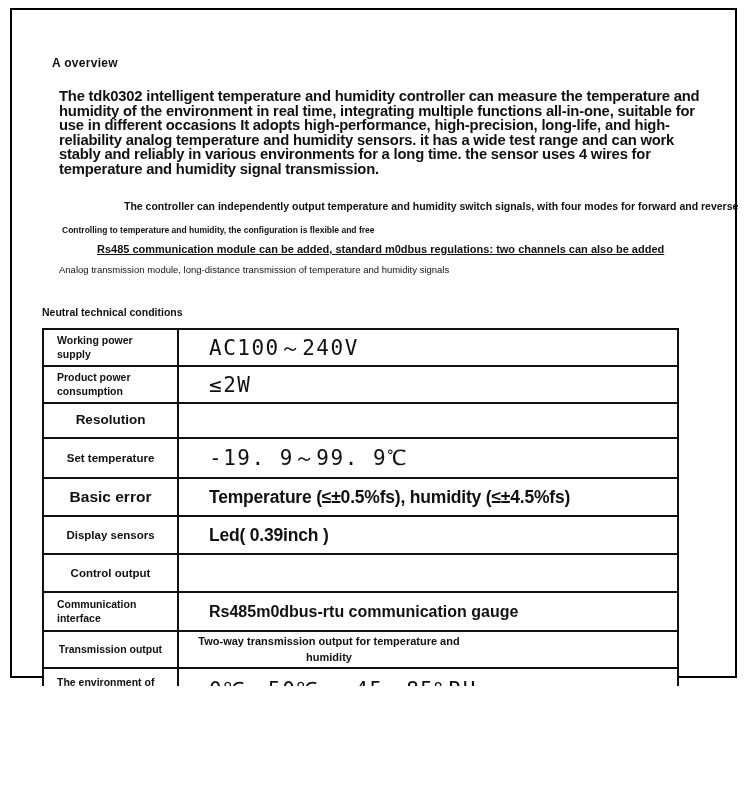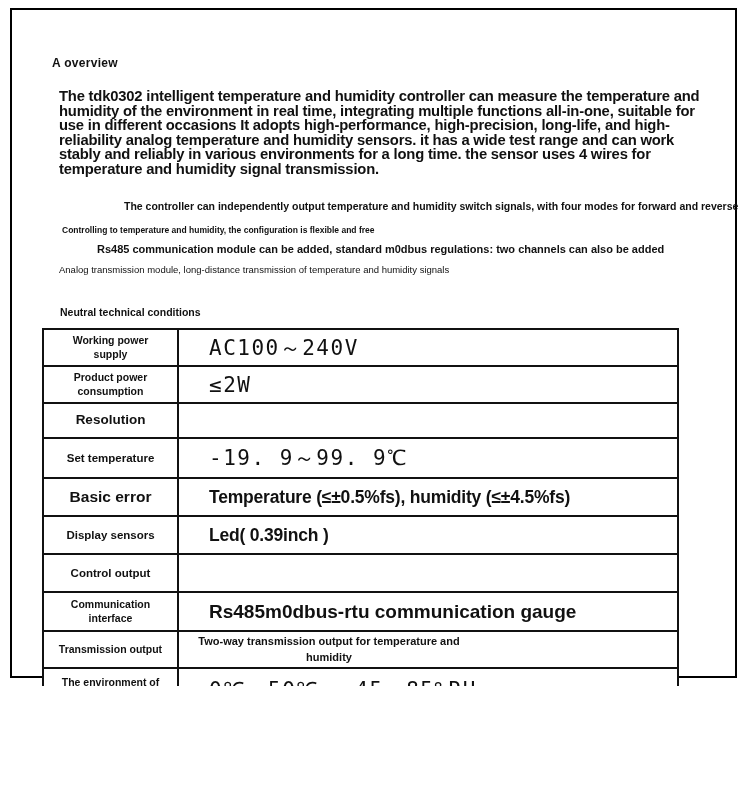--- a/index.html
+++ b/index.html
@@ -34,25 +34,25 @@
     left: 47px; top: 79px;
     width: 648px;
     font-size: 14.8px;
     line-height: 14.6px;
     font-weight: bold;
     letter-spacing: -0.2px;
   }
   .feature { position: absolute; white-space: nowrap; }
   .feature-1 { left: 112px; top: 190px; font-size: 10.5px; font-weight: bold; }
   .feature-2 { left: 50px;  top: 215px; font-size: 8.5px;  font-weight: bold; }
-  .feature-3 { left: 85px;  top: 233px; font-size: 11px;   font-weight: bold; }
+  .feature-3 { left: 85px;  top: 233px; font-size: 11px;   font-weight: bold; text-decoration: underline; }
   .feature-4 { left: 47px;  top: 254px; font-size: 9.5px;  font-weight: normal; }
   .table-heading {
     position: absolute;
-    left: 48px; top: 296px;
+    left: 30px; top: 296px;
     font-size: 10.5px;
     font-weight: bold;
   }
   .spec-table {
     position: absolute;
     left: 30px; top: 318px;
     width: 637px;
     border: 2px solid #111111;
     box-sizing: border-box;
     background: #ffffff;
@@ -66,21 +66,21 @@
   .h35 { height: 35px; } .h37 { height: 37px; } .h38 { height: 38px; }
   .h39 { height: 39px; } .h40 { height: 40px; }
   .cell-label {
     width: 135px;
     flex: 0 0 135px;
     border-right: 2px solid #111111;
     box-sizing: border-box;
     display: flex;
     align-items: center;
     justify-content: center;
-    text-align: center;
+    text-align: left;
     font-weight: bold;
     padding: 0 13px;
     line-height: 1.25;
   }
   .lbl-xs { font-size: 10.5px; }
   .lbl-sm { font-size: 11.5px; }
   .lbl-md { font-size: 13.5px; }
   .lbl-lg { font-size: 15.5px; }
   .cell-value {
     flex: 1 1 auto;
@@ -91,21 +91,21 @@
     overflow: hidden;
     white-space: nowrap;
   }
   .val-lcd {
     font-family: "DejaVu Sans Mono", monospace;
     font-size: 21px;
     letter-spacing: 1.5px;
     font-weight: normal;
   }
   .val-big { font-size: 17.5px; font-weight: bold; letter-spacing: -0.2px; }
-  .val-md  { font-size: 19px;   font-weight: bold; text-align: center; }
+  .val-md  { font-size: 16px;   font-weight: bold; text-align: center; }
   .val-small {
     padding-left: 0;
     white-space: normal;
   }
   .val-small .wrap-span {
     display: block;
     max-width: 300px;
     text-align: center;
     font-size: 11px;
     font-weight: bold;

